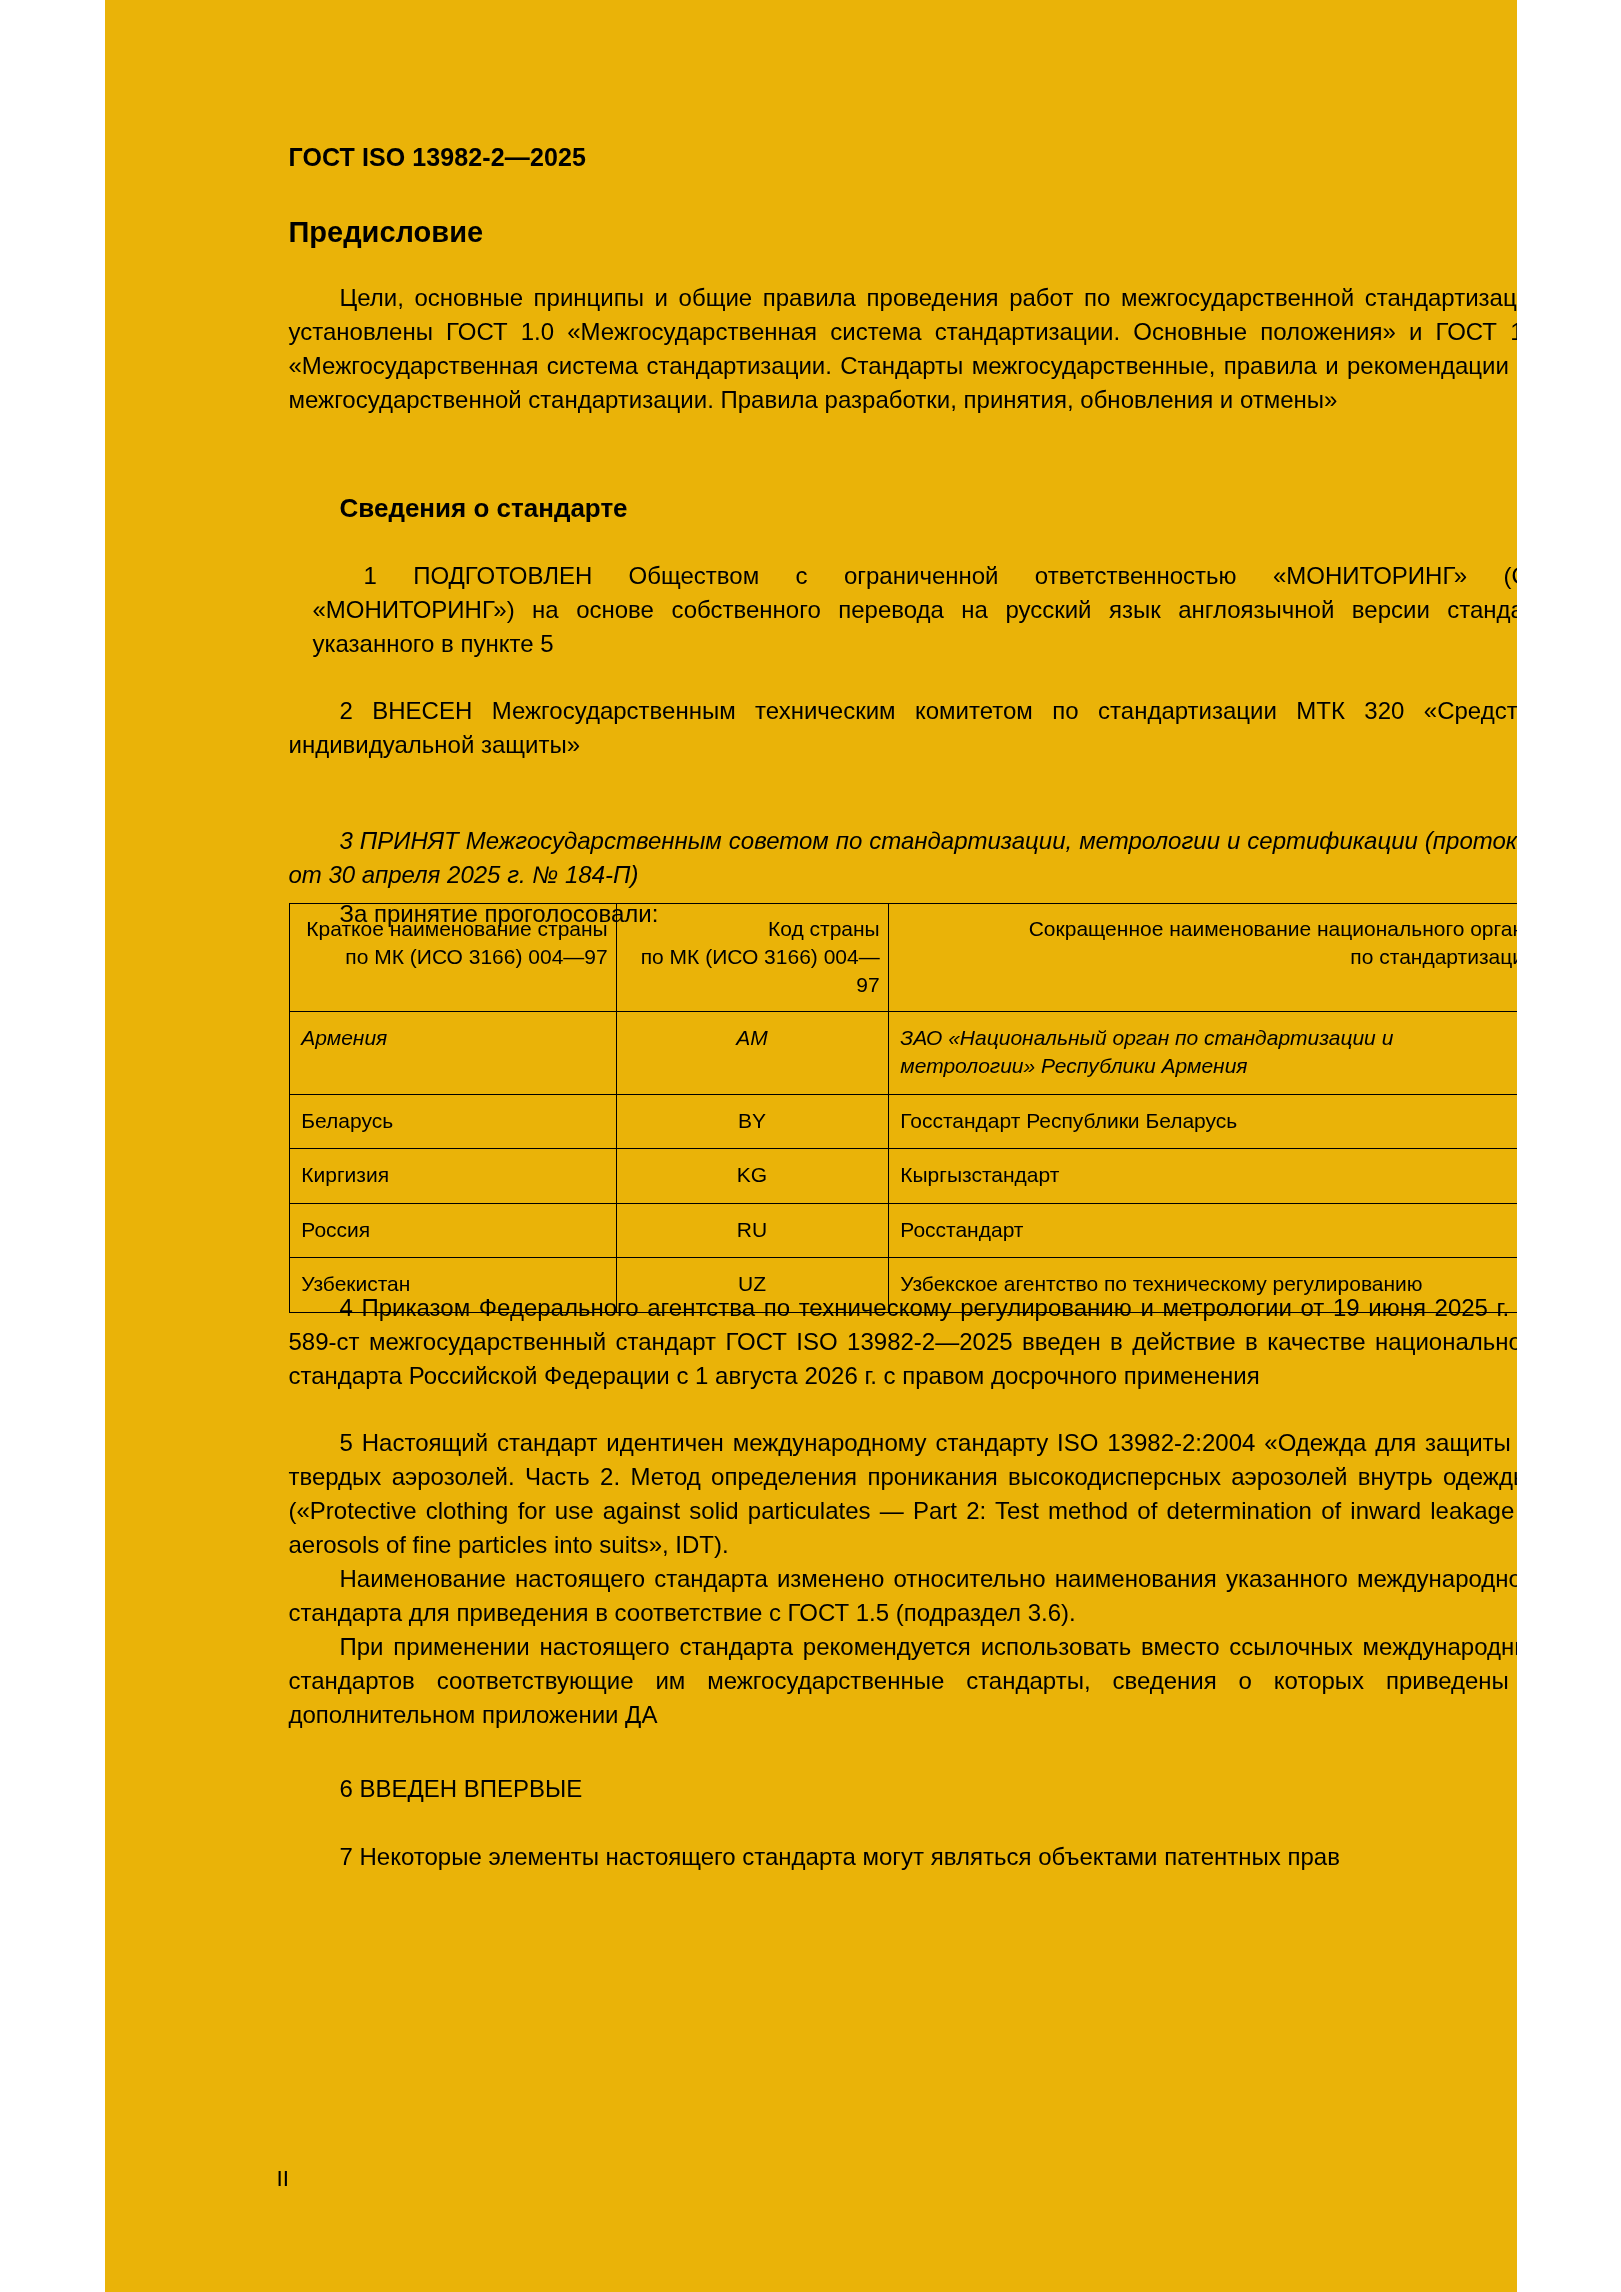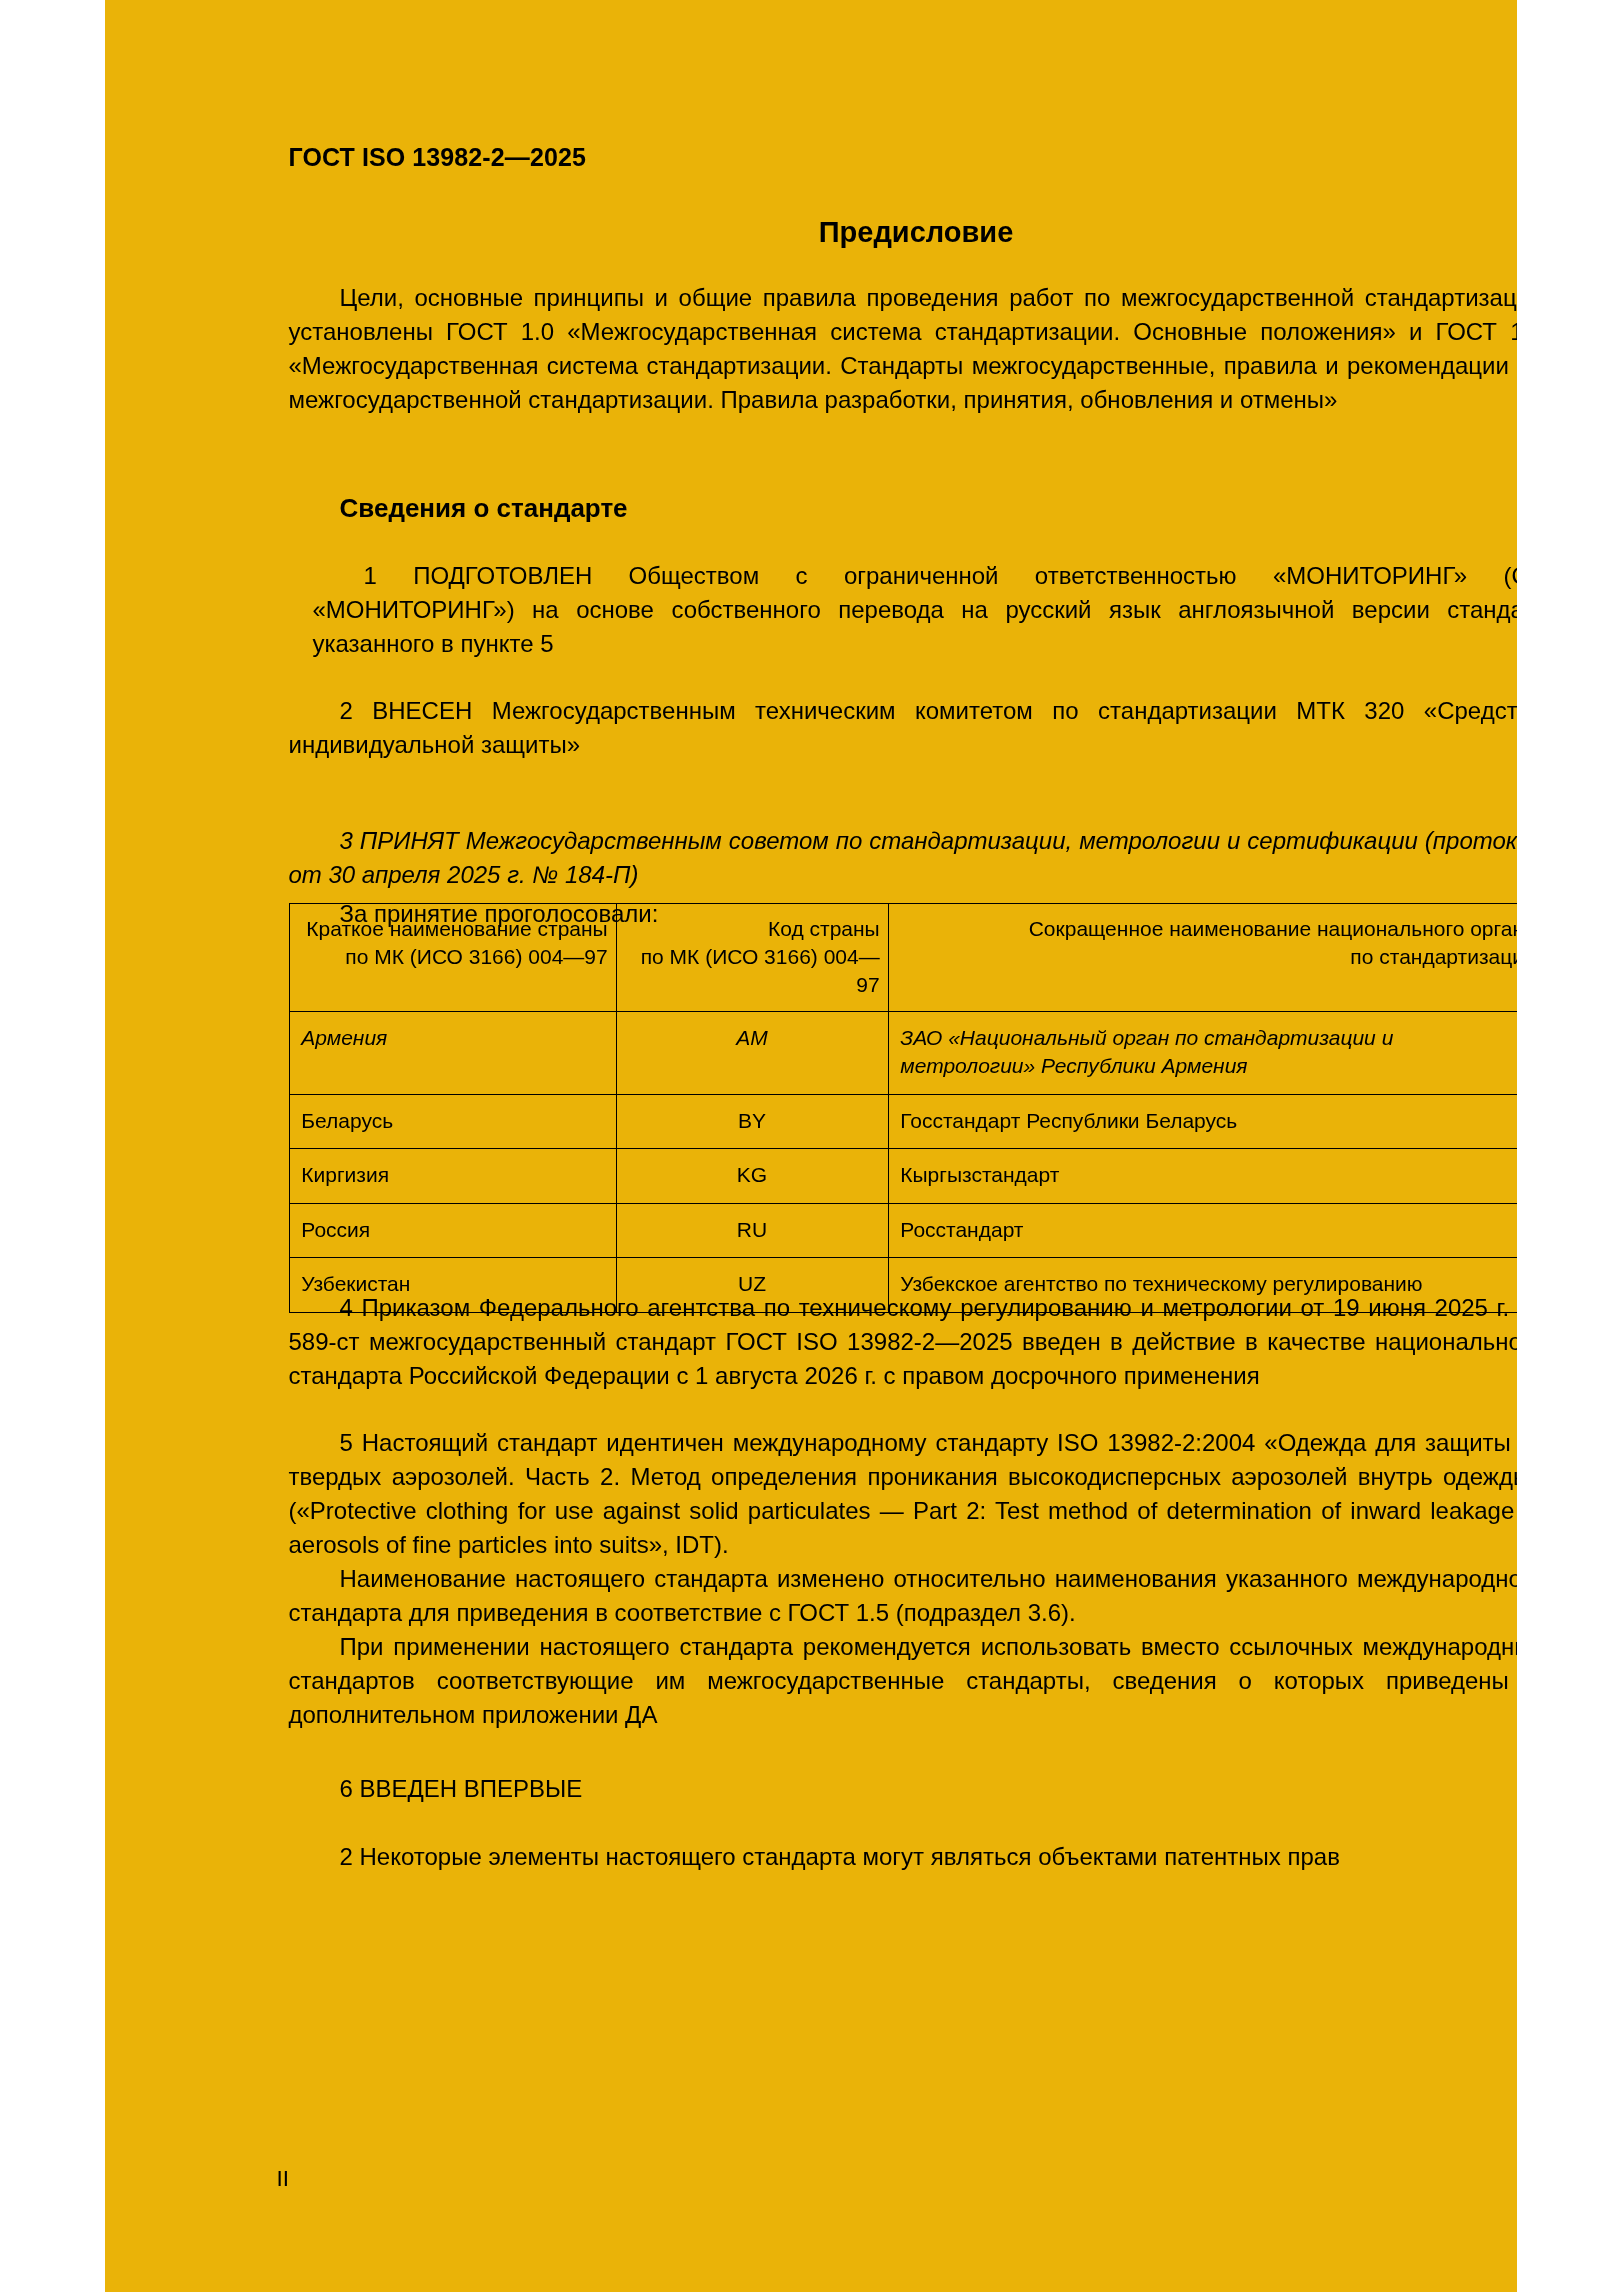--- a/index.html
+++ b/index.html
@@ -32,21 +32,20 @@
     line-height: 1;
     white-space: nowrap;
   }
 
   
   .section-title {
     position: absolute;
     left: 184px;
     top: 218px;
     width: 1255px;
-    text-align: center;
     font-size: 29px;
     font-weight: bold;
     line-height: 1;
   }
 
   
   .body-block {
     position: absolute;
     left: 184px;
     width: 1255px;
@@ -207,19 +206,19 @@
     <p class="indent">5 Настоящий стандарт идентичен международному стандарту ISO 13982-2:2004 «Одежда для защиты от твердых аэрозолей. Часть 2. Метод определения проникания высокодисперсных аэрозолей внутрь одежды» («Protective clothing for use against solid particulates — Part 2: Test method of determination of inward leakage of aerosols of fine particles into suits», IDT).</p>
     <p class="indent">Наименование настоящего стандарта изменено относительно наименования указанного международного стандарта для приведения в соответствие с ГОСТ 1.5 (подраздел 3.6).</p>
     <p class="indent">При применении настоящего стандарта рекомендуется использовать вместо ссылочных международных стандартов соответствующие им межгосударственные стандарты, сведения о которых приведены в дополнительном приложении ДА</p>
   </div>
 
   <div class="body-block nojust" style="top:1772px;">
     <p class="indent">6 ВВЕДЕН ВПЕРВЫЕ</p>
   </div>
 
   <div class="body-block nojust" style="top:1840px;">
-    <p class="indent">2 Некоторые элементы настоящего стандарта могут являться объектами патентных прав</p>
+    <p class="indent">7 Некоторые элементы настоящего стандарта могут являться объектами патентных прав</p>
   </div>
 
   <div class="folio">II</div>
 
 </div>
 
 
 </body></html>

